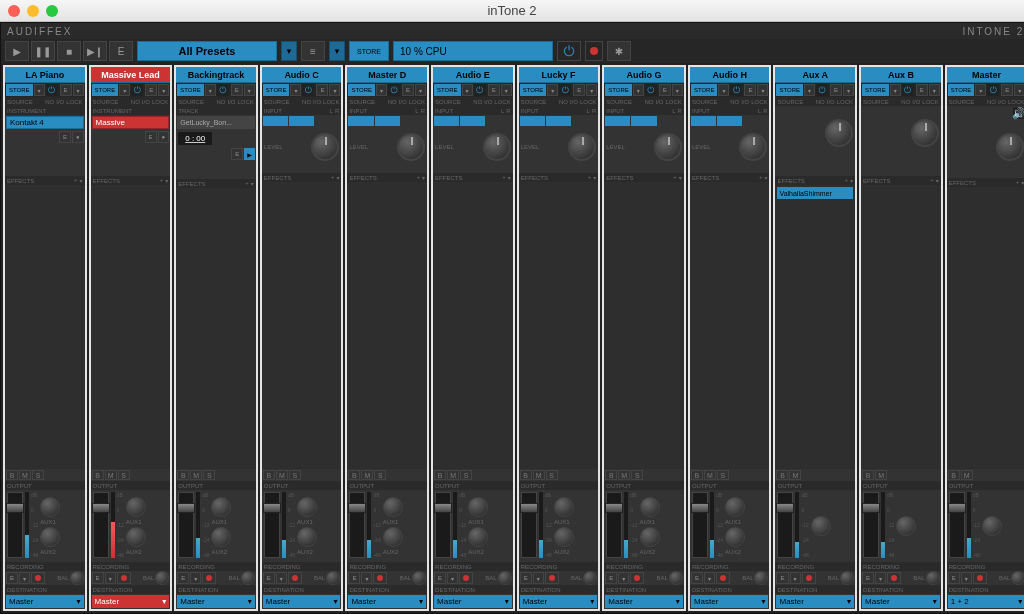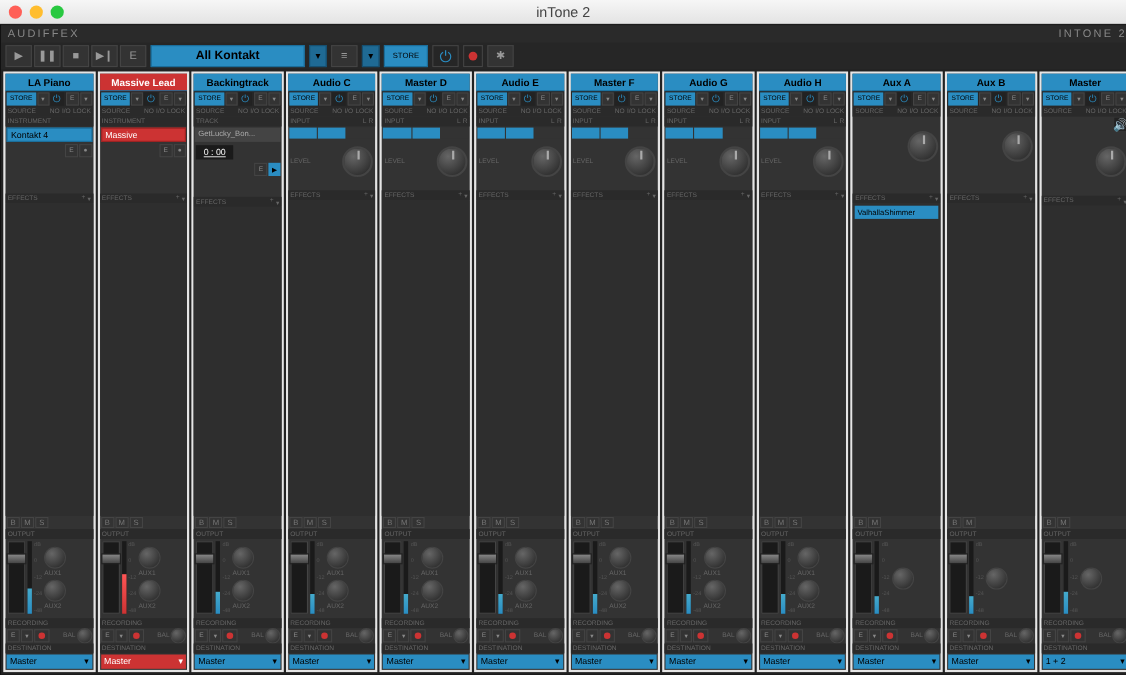--- a/index.html
+++ b/index.html
@@ -90,25 +90,26 @@
       </div>
 
       <div class="toolbar">
         <div class="tgroup">
           <div class="tbtn2">▶</div>
           <div class="tbtn2">❚❚</div>
           <div class="tbtn2">■</div>
           <div class="tbtn2">▶❙</div>
           <div class="tbtn2">E</div>
         </div>
-        <div class="presetbtn">All Kontakt</div>
+        <div class="presetbtn">All Presets</div>
         <div class="dropbtn">▾</div>
         <div class="tbtn2">≡</div>
         <div class="dropbtn">▾</div>
         <div class="storebtn">STORE</div>
+        <div class="cpubtn">10 % CPU</div>
         <div class="pwrbtn">⏻</div>
         <div class="recbtn">
             <div class="reddot"></div>
           </div>
         <div class="tbtn2">✱</div>
       </div>
 
       <div class="channels" id="channels">
           <div class="channel">
             <div class="chhead">LA Piano</div>
@@ -602,21 +603,21 @@
               <span class="auxlbl">BAL</span>
               <div class="knobsm" style="width:14px;height:14px"></div>
             </div>
             <div class="seclabel">DESTINATION</div>
             <div class="destbox">
               <span>Master</span>
               <span>▾</span>
             </div>
           </div>
           <div class="channel">
-            <div class="chhead">Master F</div>
+            <div class="chhead">Lucky F</div>
             <div class="chctrl">
               <div class="smbtn">STORE</div>
               <div class="smbtn dark">▾</div>
               <div class="pwricon">⏻</div>
               <div class="flexfill"></div>
               <div class="smbtn dark">E</div>
               <div class="smbtn dark">▾</div>
             </div>
             <div class="seclabel">
               <span>SOURCE</span>

